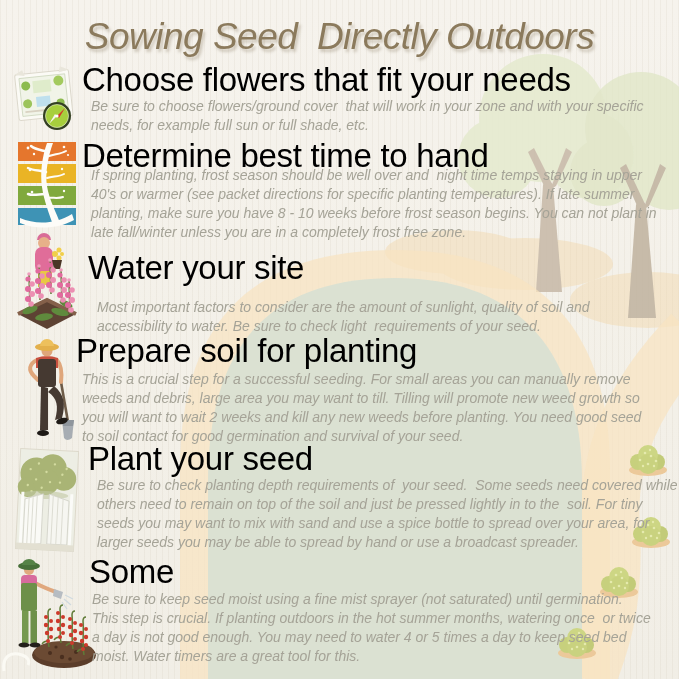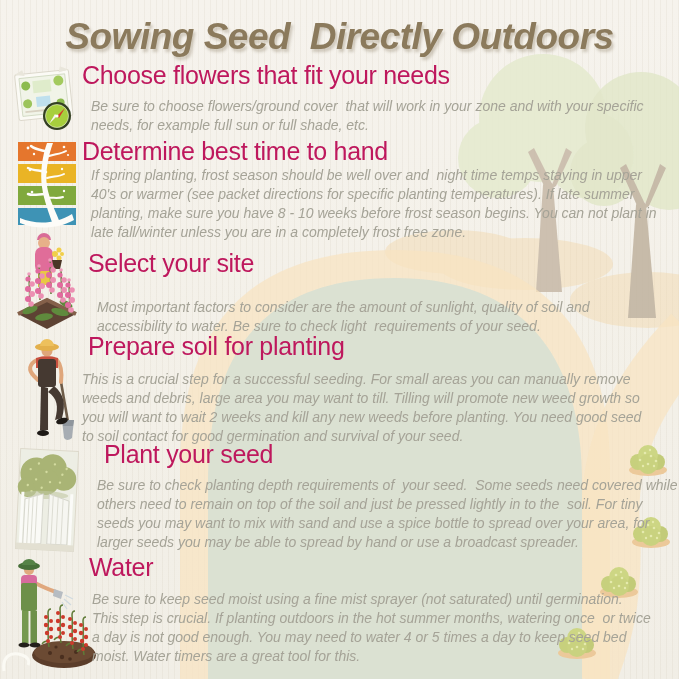--- a/index.html
+++ b/index.html
@@ -10,26 +10,26 @@
   }
   .stripes{
     position:absolute;inset:0;
     background:
       repeating-linear-gradient(90deg, rgba(203,194,176,0.16) 0 1px, rgba(255,255,255,0) 1px 6px),
       linear-gradient(180deg,#f6f3ed 0%,#f3f0e8 60%,#f1eee6 100%);
   }
   .bg-svg{position:absolute;left:0;top:0;}
   .title{
     position:absolute;top:16px;left:0;width:679px;text-align:center;margin:0;
-    font-size:37px;font-weight:bold;font-style:italic;color:#8b7a5c;
+    font-size:37px;font-weight:normal;font-style:italic;color:#8b7a5c;
     white-space:pre;letter-spacing:-0.5px;
     text-shadow:2px 3px 3px rgba(125,108,80,0.32);
   }
   .h{
-    position:absolute;margin:0;font-size:25px;font-weight:400;color:#be185d;
+    position:absolute;margin:0;font-size:33px;font-weight:400;color:#000000;
     letter-spacing:-0.3px;white-space:pre;
   }
   .b{
     position:absolute;margin:8px;font-size:14px;font-style:italic;color:#a5a397;
     line-height:19px;white-space:pre-wrap;
   }
   .icon{position:absolute;display:block;}
   svg{display:block;}
 </style>
 </head>
@@ -199,21 +199,21 @@
           <ellipse cx="34" cy="87" rx="9" ry="3.5" transform="rotate(-8 34 87)"></ellipse>
           <ellipse cx="56" cy="74" rx="7" ry="3" transform="rotate(25 56 74)"></ellipse>
         </g>
         <use href="#fg-spike" transform="translate(20 44)"></use>
         <use href="#fg-spike" transform="translate(30 36)"></use>
         <use href="#fg-spike" transform="translate(41 30)"></use>
         <use href="#fg-spike" transform="translate(52 40)"></use>
         <use href="#fg-spike" transform="translate(60 50)"></use>
       </svg>
     </span>
-    <h2 class="h" style="left:88px;top:249px">Select your site</h2>
+    <h2 class="h" style="left:88px;top:249px">Water your site</h2>
     <p class="b" style="left:89px;top:290px;width:540px">Most important factors to consider are the amount of sunlight, quality of soil and accessibility to water. Be sure to check light  requirements of your seed.</p>
   </section>
 
   <section>
     <span class="icon" style="left:16px;top:336px">
       <svg width="64" height="108" viewBox="0 0 64 108">
         <path d="M45 46 L52 86" stroke="#6d5b48" stroke-width="2.6"></path>
         <path d="M46 84 L58 84 L56 102 Q51 106 48 102 Z" fill="#a7adb3"></path>
         <path d="M46 84 L58 84 L57 90 L47 90 Z" fill="#8f969d"></path>
         <path d="M21 24 C13 28 12 34 18 40 L22 44" stroke="#dfa67b" stroke-width="4" fill="none" stroke-linecap="round"></path>
@@ -222,21 +222,21 @@
         <rect x="22" y="23" width="18" height="28" rx="3" fill="#453931"></rect>
         <path d="M25 50 L24 94 L32 94 L32 52 Z" fill="#453931"></path>
         <path d="M38 50 C48 58 50 68 46 82 L39 84 C43 70 41 62 32 56 Z" fill="#453931"></path>
         <ellipse cx="27" cy="97" rx="6" ry="3" fill="#1e1a16"></ellipse>
         <ellipse cx="46" cy="85" rx="6" ry="3" fill="#1e1a16" transform="rotate(-15 46 85)"></ellipse>
         <circle cx="31" cy="15" r="5.5" fill="#dfa67b"></circle>
         <ellipse cx="31" cy="11" rx="12" ry="4" fill="#e3b04b"></ellipse>
         <path d="M24 10 a7 7 0 0 1 14 0 Z" fill="#edc05c"></path>
       </svg>
     </span>
-    <h2 class="h" style="left:88px;top:332px">Prepare soil for planting</h2>
+    <h2 class="h" style="left:76px;top:332px">Prepare soil for planting</h2>
     <p class="b" style="left:74px;top:362px;width:568px">This is a crucial step for a successful seeding. For small areas you can manually remove weeds and debris, large area you may want to till. Tilling will promote new weed growth so you will want to wait 2 weeks and kill any new weeds before planting. You need good seed to soil contact for good germination and survival of your seed.</p>
   </section>
 
   <section>
     <span class="icon" style="left:15px;top:448px">
       <svg width="64" height="106" viewBox="0 0 64 106">
         <g transform="rotate(3 32 53)">
           <rect x="3" y="2" width="58" height="100" fill="#edeee4" stroke="#ddd9cb"></rect>
           <g fill="#a9b475">
             <circle cx="20" cy="26" r="16"></circle>
@@ -263,21 +263,21 @@
           <rect x="6" y="45" width="3" height="52" fill="#fbfbf8"></rect>
           <rect x="55" y="45" width="3" height="52" fill="#fbfbf8"></rect>
           <path d="M10 52 L28 46 L28 96 L10 98 Z" fill="#fafaf6" stroke="#cfcfc5" stroke-width="0.8"></path>
           <path d="M14 51 L14 97 M18 50 L18 97 M22 48 L22 96" stroke="#dcdcd2" stroke-width="1"></path>
           <path d="M34 46 L54 52 L54 96 L34 96 Z" fill="#f6f6f1" stroke="#cfcfc5" stroke-width="0.8"></path>
           <path d="M38 47 L38 96 M43 49 L43 96 M48 50 L48 96" stroke="#dcdcd2" stroke-width="1"></path>
           <rect x="3" y="96" width="58" height="6" fill="#e3e0d2"></rect>
         </g>
       </svg>
     </span>
-    <h2 class="h" style="left:104px;top:440px">Plant your seed</h2>
+    <h2 class="h" style="left:88px;top:440px">Plant your seed</h2>
     <p class="b" style="left:89px;top:468px;width:586px">Be sure to check planting depth requirements of  your seed.  Some seeds need covered while others need to remain on top of the soil and just be pressed lightly in to the  soil. For tiny seeds you may want to mix with sand and use a spice bottle to spread over your area, for larger seeds you may be able to spread by hand or use a broadcast spreader.</p>
   </section>
 
   <section>
     <span class="icon" style="left:2px;top:557px">
       <svg width="98" height="118" viewBox="0 0 98 118">
         <defs>
           <g id="red-spike">
             <path d="M1 36 C-1 24 1 12 0 2 q0 -4 3 -4" stroke="#5f7b37" stroke-width="1.5" fill="none"></path>
             <path d="M0 30 q-4 0 -6 3" stroke="#5f7b37" stroke-width="1.3" fill="none"></path>
@@ -317,16 +317,16 @@
         <rect x="19" y="26" width="16" height="28" rx="2" fill="#6d9049"></rect>
         <rect x="20" y="54" width="6.5" height="32" fill="#76994f"></rect>
         <rect x="28.5" y="54" width="6.5" height="32" fill="#6d9049"></rect>
         <ellipse cx="22" cy="88" rx="5.5" ry="2.6" fill="#23201b"></ellipse>
         <ellipse cx="33" cy="88" rx="5.5" ry="2.6" fill="#23201b"></ellipse>
         <circle cx="27" cy="13" r="5" fill="#e0a87e"></circle>
         <ellipse cx="27" cy="9" rx="11" ry="4" fill="#47703a"></ellipse>
         <path d="M20 8 a7 6 0 0 1 14 0 Z" fill="#558347"></path>
       </svg>
     </span>
-    <h2 class="h" style="left:89px;top:553px">Water</h2>
+    <h2 class="h" style="left:89px;top:553px">Some</h2>
     <p class="b" style="left:84px;top:582px;width:560px">Be sure to keep seed moist using a fine mist sprayer (not saturated) until germination. This step is crucial. If planting outdoors in the hot summer months, watering once  or twice a day is not good enough. You may need to water 4 or 5 times a day to keep seed bed moist. Water timers are a great tool for this.</p>
   </section>
 </div>
 
 </body></html>

